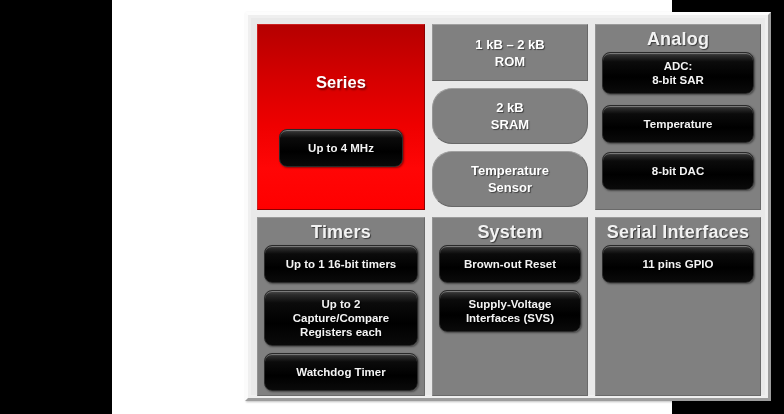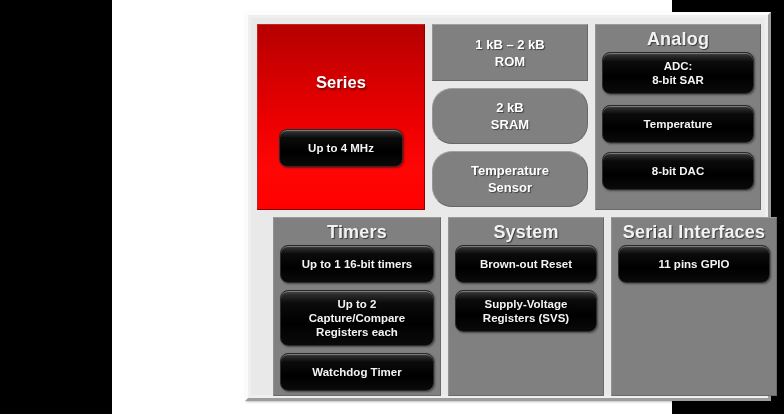--- a/index.html
+++ b/index.html
@@ -69,21 +69,21 @@
     position: absolute;
     box-sizing: border-box;
   }
 
   
   .col-left   { left: 0px;   width: 168px; }
   .col-mid    { left: 175px; width: 156px; }
   .col-right  { left: 338px; width: 166px; }
 
   .row-top    { top: 0px;   height: 186px; }
-  .row-bottom { top: 193px; height: 179px; margin-left: 16px; }
+  .row-bottom { top: 193px; height: 179px; }
 
   
   .panel {
     background: #808080;
     border-top: 1px solid #9a9a9a;
     border-left: 1px solid #929292;
     border-right: 1px solid #6a6a6a;
     border-bottom: 1px solid #6a6a6a;
     box-sizing: border-box;
     padding: 5px 6px 6px 6px;
@@ -249,21 +249,21 @@
           </div>
 
           <div class="col col-mid row-bottom panel">
             <div class="panel-title">System</div>
 
             <div class="chip chip-1line">Brown-out Reset</div>
 
             <div class="chip chip-2line">
               <div>
                 <span>Supply-Voltage</span><br>
-                <span>Registers (SVS)</span>
+                <span>Interfaces (SVS)</span>
               </div>
             </div>
           </div>
 
           <div class="col col-right row-bottom panel">
             <div class="panel-title">Serial Interfaces</div>
 
             <div class="chip chip-1line">11 pins GPIO</div>
           </div>
 

